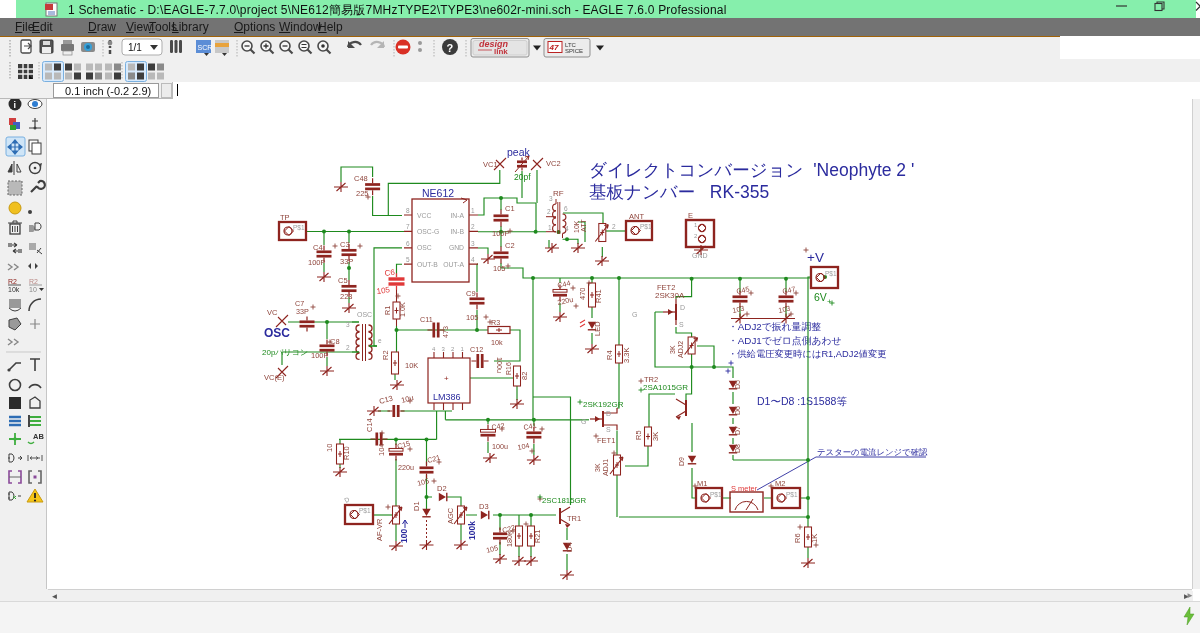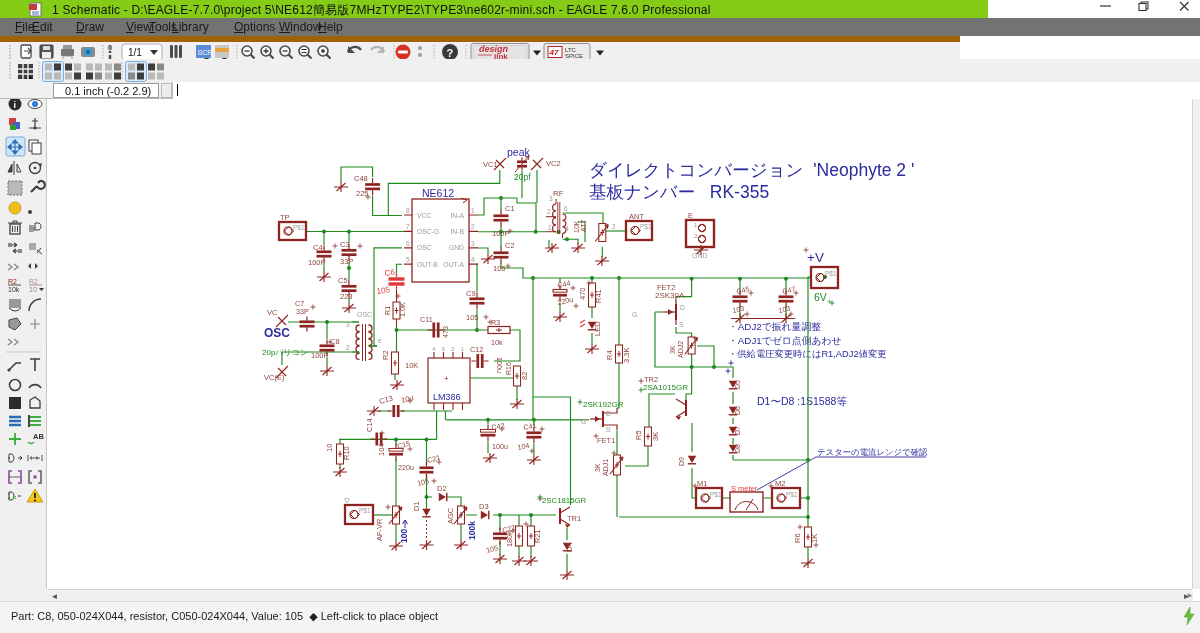--- a/index.html
+++ b/index.html
@@ -1,23 +1,23 @@
 <!DOCTYPE html>
 <html><head>
 <meta charset="utf-8">
 <style>
 *{margin:0;padding:0;box-sizing:border-box}
 html,body{width:1200px;height:633px;overflow:hidden;font-family:"Liberation Sans",sans-serif;background:#fff}
 .abs{position:absolute}
-#titlebar{position:absolute;left:0;top:0;width:988px;height:18px;background:#84cc16;font-size:12px;color:#111}
+#titlebar{position:absolute;left:16px;top:0;width:1180px;height:18px;background:#86efac;font-size:12px;color:#111}
 #titletext{position:absolute;left:52px;top:2px;font-size:12px;color:#101010;letter-spacing:0.2px}
 #menubar{position:absolute;left:0;top:18px;width:1200px;height:18px;background:#737373;font-size:12px;color:#1a1a1a}
 .menuitem{position:absolute;top:2px}
 .menuitem u{text-decoration:underline}
-#toolbar1{position:absolute;left:0;top:36px;width:960px;height:23px;background:#f0f0f0;border-top:6px solid #a16207}
+#toolbar1{position:absolute;left:0;top:36px;width:1060px;height:23px;background:#f0f0f0;border-top:1px solid #a16207}
 #toolbar2{position:absolute;left:0;top:59px;width:1200px;height:23px;background:#f0f0f0}
 #cmdrow{position:absolute;left:0;top:82px;width:1200px;height:17px;background:#f0f0f0;border-bottom:1px solid #b9b9b9}
 #coordbox{position:absolute;left:53px;top:83px;width:106px;height:15px;background:#fff;border:1px solid #9a9a9a;font-size:11px;color:#111;padding-left:11px;line-height:14px}
 #minibox{position:absolute;left:161px;top:83px;width:11px;height:15px;background:#ececec;border:1px solid #bbb}
 #cmdfield{position:absolute;left:172px;top:82px;width:1028px;height:17px;background:#fff;border-left:1px solid #bbb}
 #sidebar{position:absolute;left:0;top:99px;width:47px;height:491px;background:#f0f0f0;border-right:1px solid #c6c6c6}
 #canvas{position:absolute;left:48px;top:99px;width:1144px;height:490px;background:#ffffff}
 #vscroll{position:absolute;left:1192px;top:99px;width:8px;height:490px;background:#f0f0f0;border-left:1px solid #d0d0d0}
 #hscroll{position:absolute;left:48px;top:589px;width:1144px;height:12px;background:#f0f0f0;border-top:1px solid #d0d0d0}
 #sbgap{position:absolute;left:0;top:589px;width:48px;height:12px;background:#f0f0f0}
@@ -36,21 +36,21 @@
  <svg class="abs" style="left:1095px;top:0px" width="105" height="18" viewBox="0 0 105 18">
   <path d="M5 6 h11" stroke="#333" stroke-width="1.2"></path>
   <rect x="44" y="3.5" width="7" height="7" fill="none" stroke="#333" stroke-width="1.1"></rect>
   <path d="M46 3.5 v-1.5 h7 v7 h-2" fill="none" stroke="#333" stroke-width="1.1"></path>
   <path d="M85 2 l8.5 8.5 M93.5 2 l-8.5 8.5" stroke="#333" stroke-width="1.2"></path>
  </svg>
 </div>
 <div id="menubar">
  <span class="menuitem" style="left:15px"><u>F</u>ile</span>
  <span class="menuitem" style="left:32px"><u>E</u>dit</span>
- <span class="menuitem" style="left:76px"><u>D</u>raw</span>
+ <span class="menuitem" style="left:88px"><u>D</u>raw</span>
  <span class="menuitem" style="left:126px"><u>V</u>iew</span>
  <span class="menuitem" style="left:149px"><u>T</u>ools</span>
  <span class="menuitem" style="left:172px"><u>L</u>ibrary</span>
  <span class="menuitem" style="left:234px"><u>O</u>ptions</span>
  <span class="menuitem" style="left:279px"><u>W</u>indow</span>
  <span class="menuitem" style="left:318px"><u>H</u>elp</span>
 </div>
 <div id="toolbar1"><svg width="1200" height="23" viewBox="0 36 1200 23" font-family="Liberation Sans, sans-serif">
 <path d="M10,39 V56" stroke="#b0b0b0" stroke-width="1.5" stroke-dasharray="1.5,1.5"></path>
 <rect x="21" y="39" width="10" height="13" rx="1.5" fill="#fdfdfd" stroke="#4a4a4a" stroke-width="1.3"></rect>
@@ -855,18 +855,17 @@
 <path d="M728.5,363 h5 M731,360.5 v5" stroke="#2b2b9e" stroke-width="0.9"></path>
 <path d="M725.5,371 h5 M728,368.5 v5" stroke="#2b2b9e" stroke-width="0.9"></path>
 </svg></div>
 <div id="vscroll"></div>
 <div id="hscroll">
  <div style="position:absolute;left:0px;top:1px;width:13px;height:11px;background:#f0f0f0;color:#555;font-size:8px;text-align:center;line-height:11px">◄</div>
  <div style="position:absolute;left:1132px;top:1px;width:13px;height:11px;background:#f0f0f0;color:#555;font-size:8px;text-align:center;line-height:11px">►</div>
 </div>
 <div id="sbgap"></div>
 <div id="statusbar">
- <span id="statustext">Part: C8, 050-024X044, resistor, C050-024X044, Value: 105&nbsp;&nbsp;◆&nbsp;Left-click to place object</span>
  <svg class="abs" style="left:1181px;top:4px" width="16" height="20" viewBox="0 0 16 20">
   <path d="M9 1 L3 11 h4 L6 19 L13 8 h-4 Z" fill="#6abf3a" stroke="#4a9a22" stroke-width="0.5"></path>
  </svg>
  <div style="position:absolute;left:1186px;top:-11px;font-size:8px;color:#888">►</div>
 </div>
 
 </body></html>

